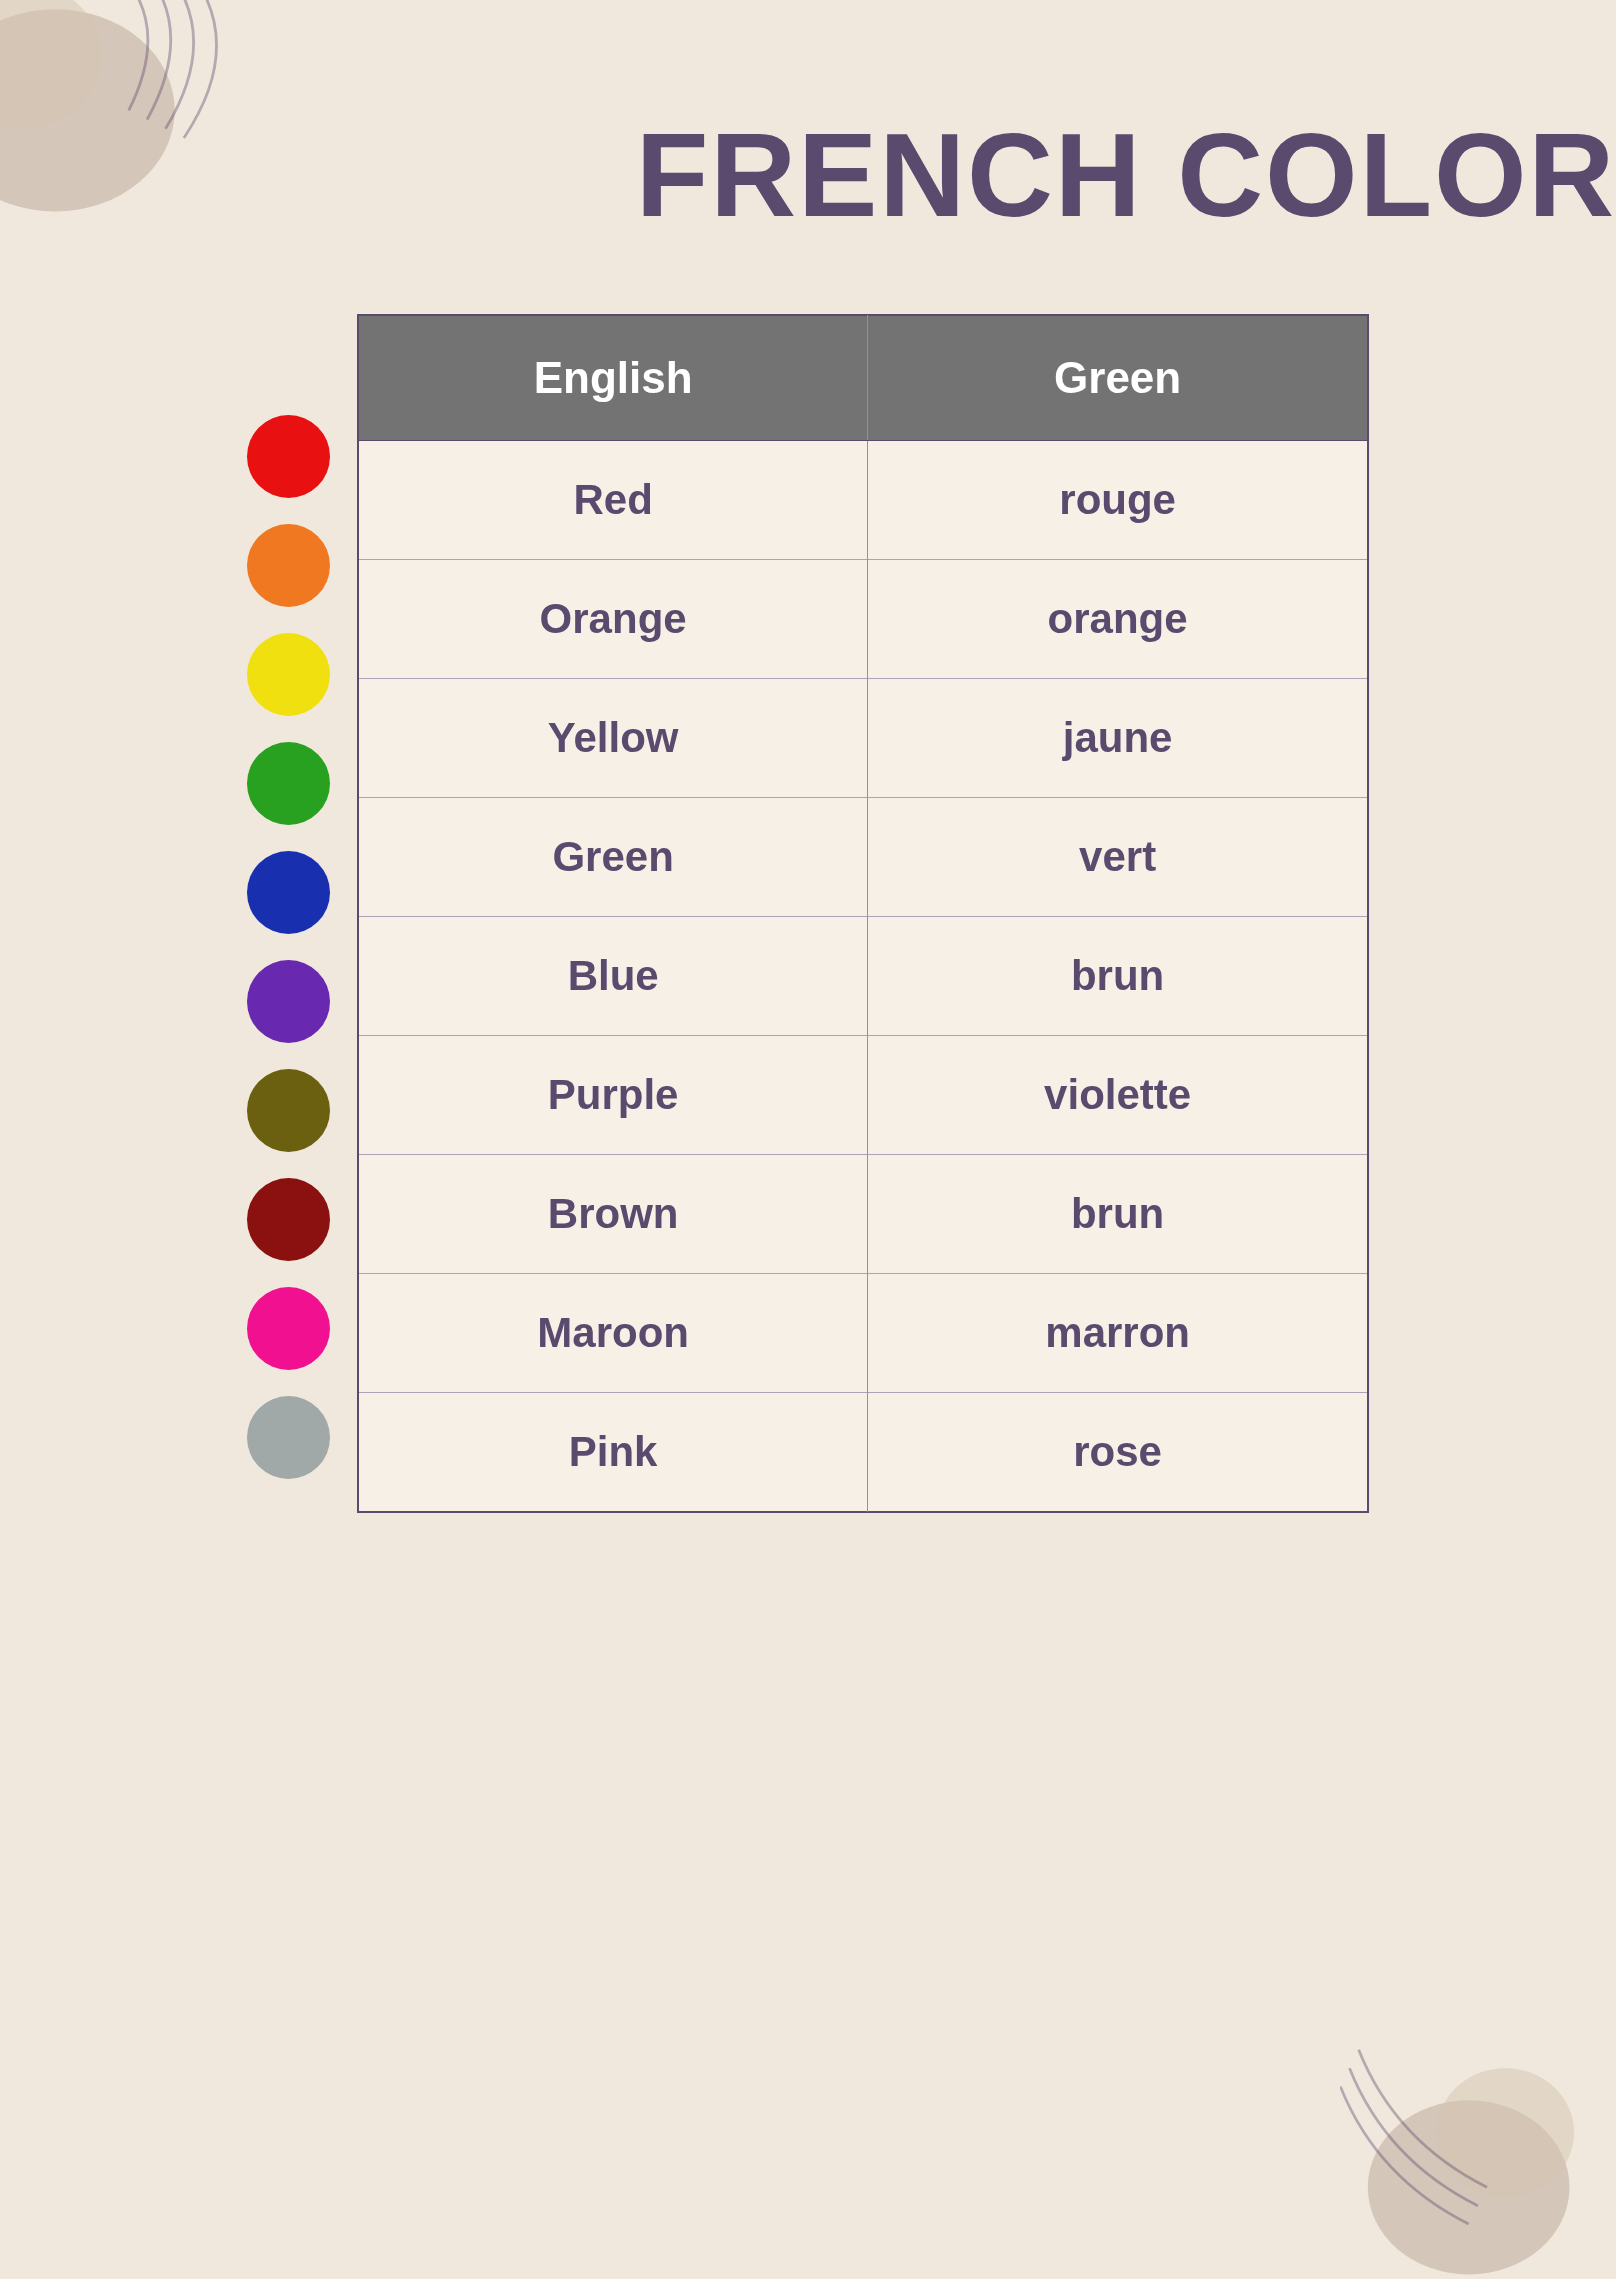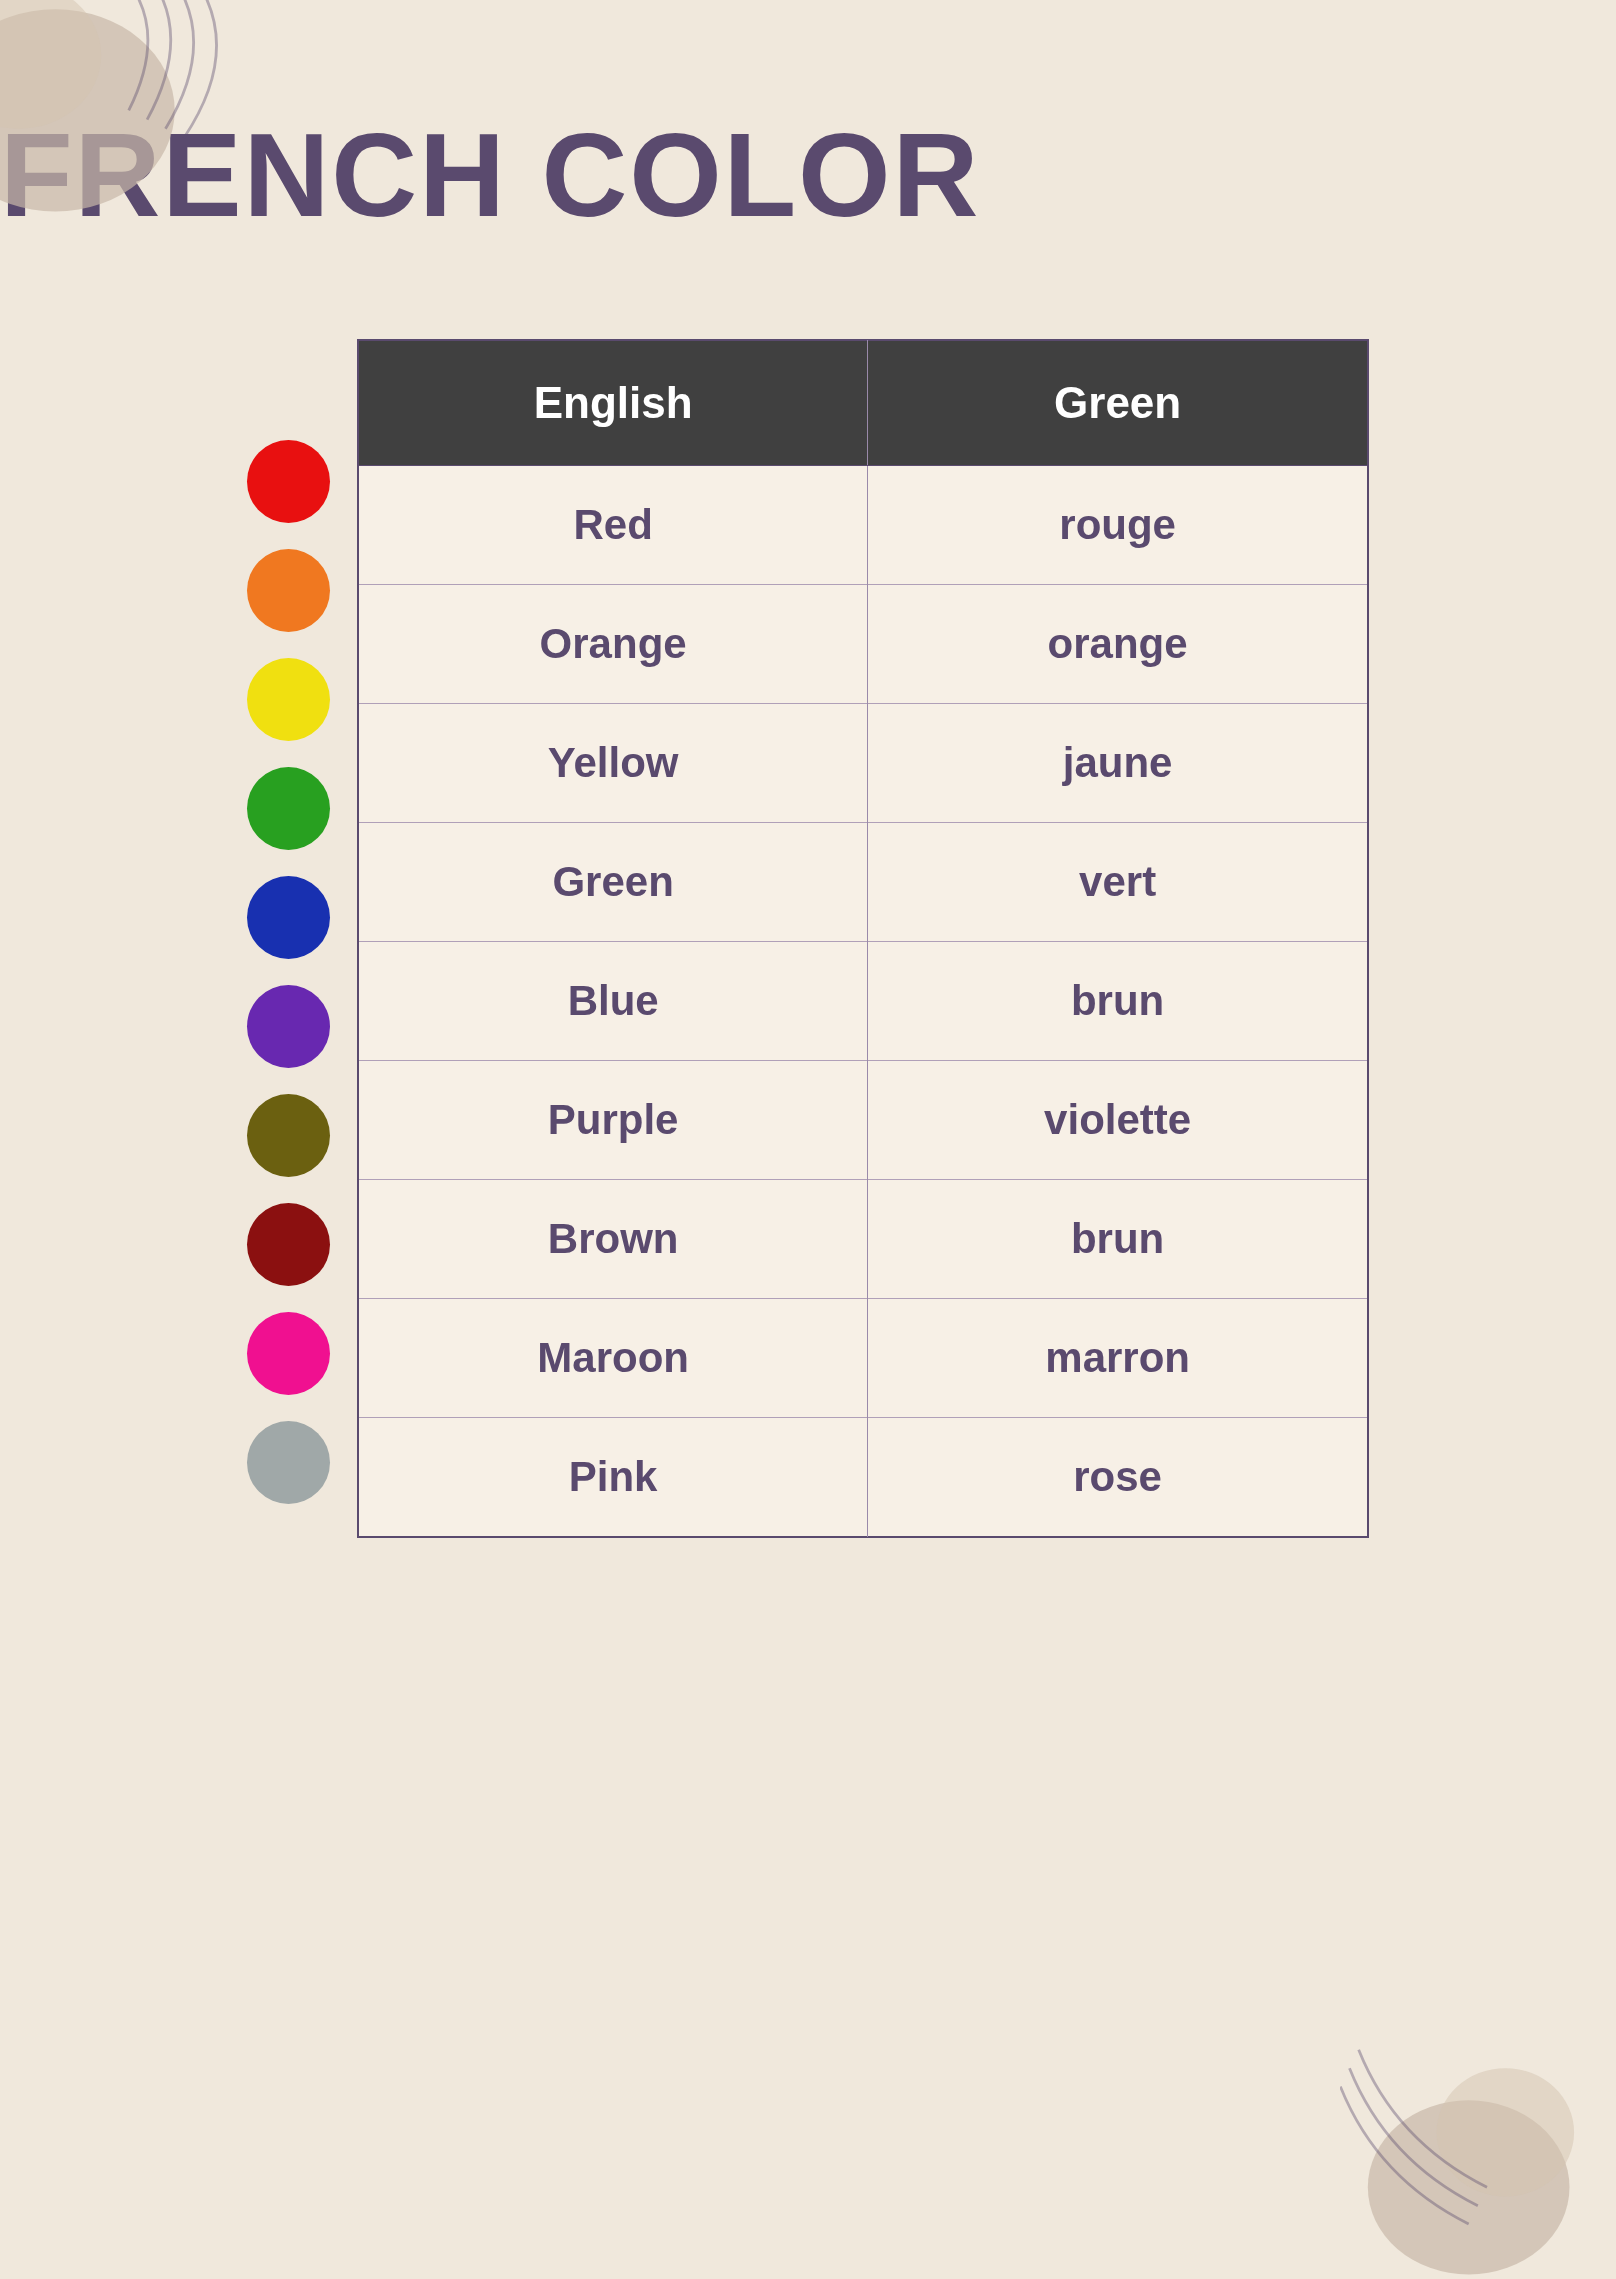--- a/index.html
+++ b/index.html
@@ -28,23 +28,23 @@
 
     .blob-bottom-right {
       position: absolute;
       bottom: 0;
       right: 37px;
       width: 239px;
       height: 275px;
     }
 
     .page-title {
-      text-align: left;
+      text-align: right;
       padding-top: 110px;
-      padding-bottom: 98px;
+      padding-bottom: 73px;
     }
 
     .page-title h1 {
       font-size: 119px;
       font-weight: 900;
       color: #5a4a6e;
       line-height: 1.1;
       letter-spacing: 1.8px;
       text-transform: uppercase;
     }
@@ -70,21 +70,21 @@
       border-radius: 50%;
       margin-bottom: 26px;
     }
 
     table {
       border-collapse: collapse;
       width: 1010px;
     }
 
     thead tr {
-      background-color: #404040;
+      background-color: #737373;
       padding-left: 28px;
     }
 
     thead th {
       color: #fff;
       font-size: 44px;
       font-weight: 700;
       padding: 37px 55px;
       text-align: center;
       border: 1.8px solid #5a4a6e;

